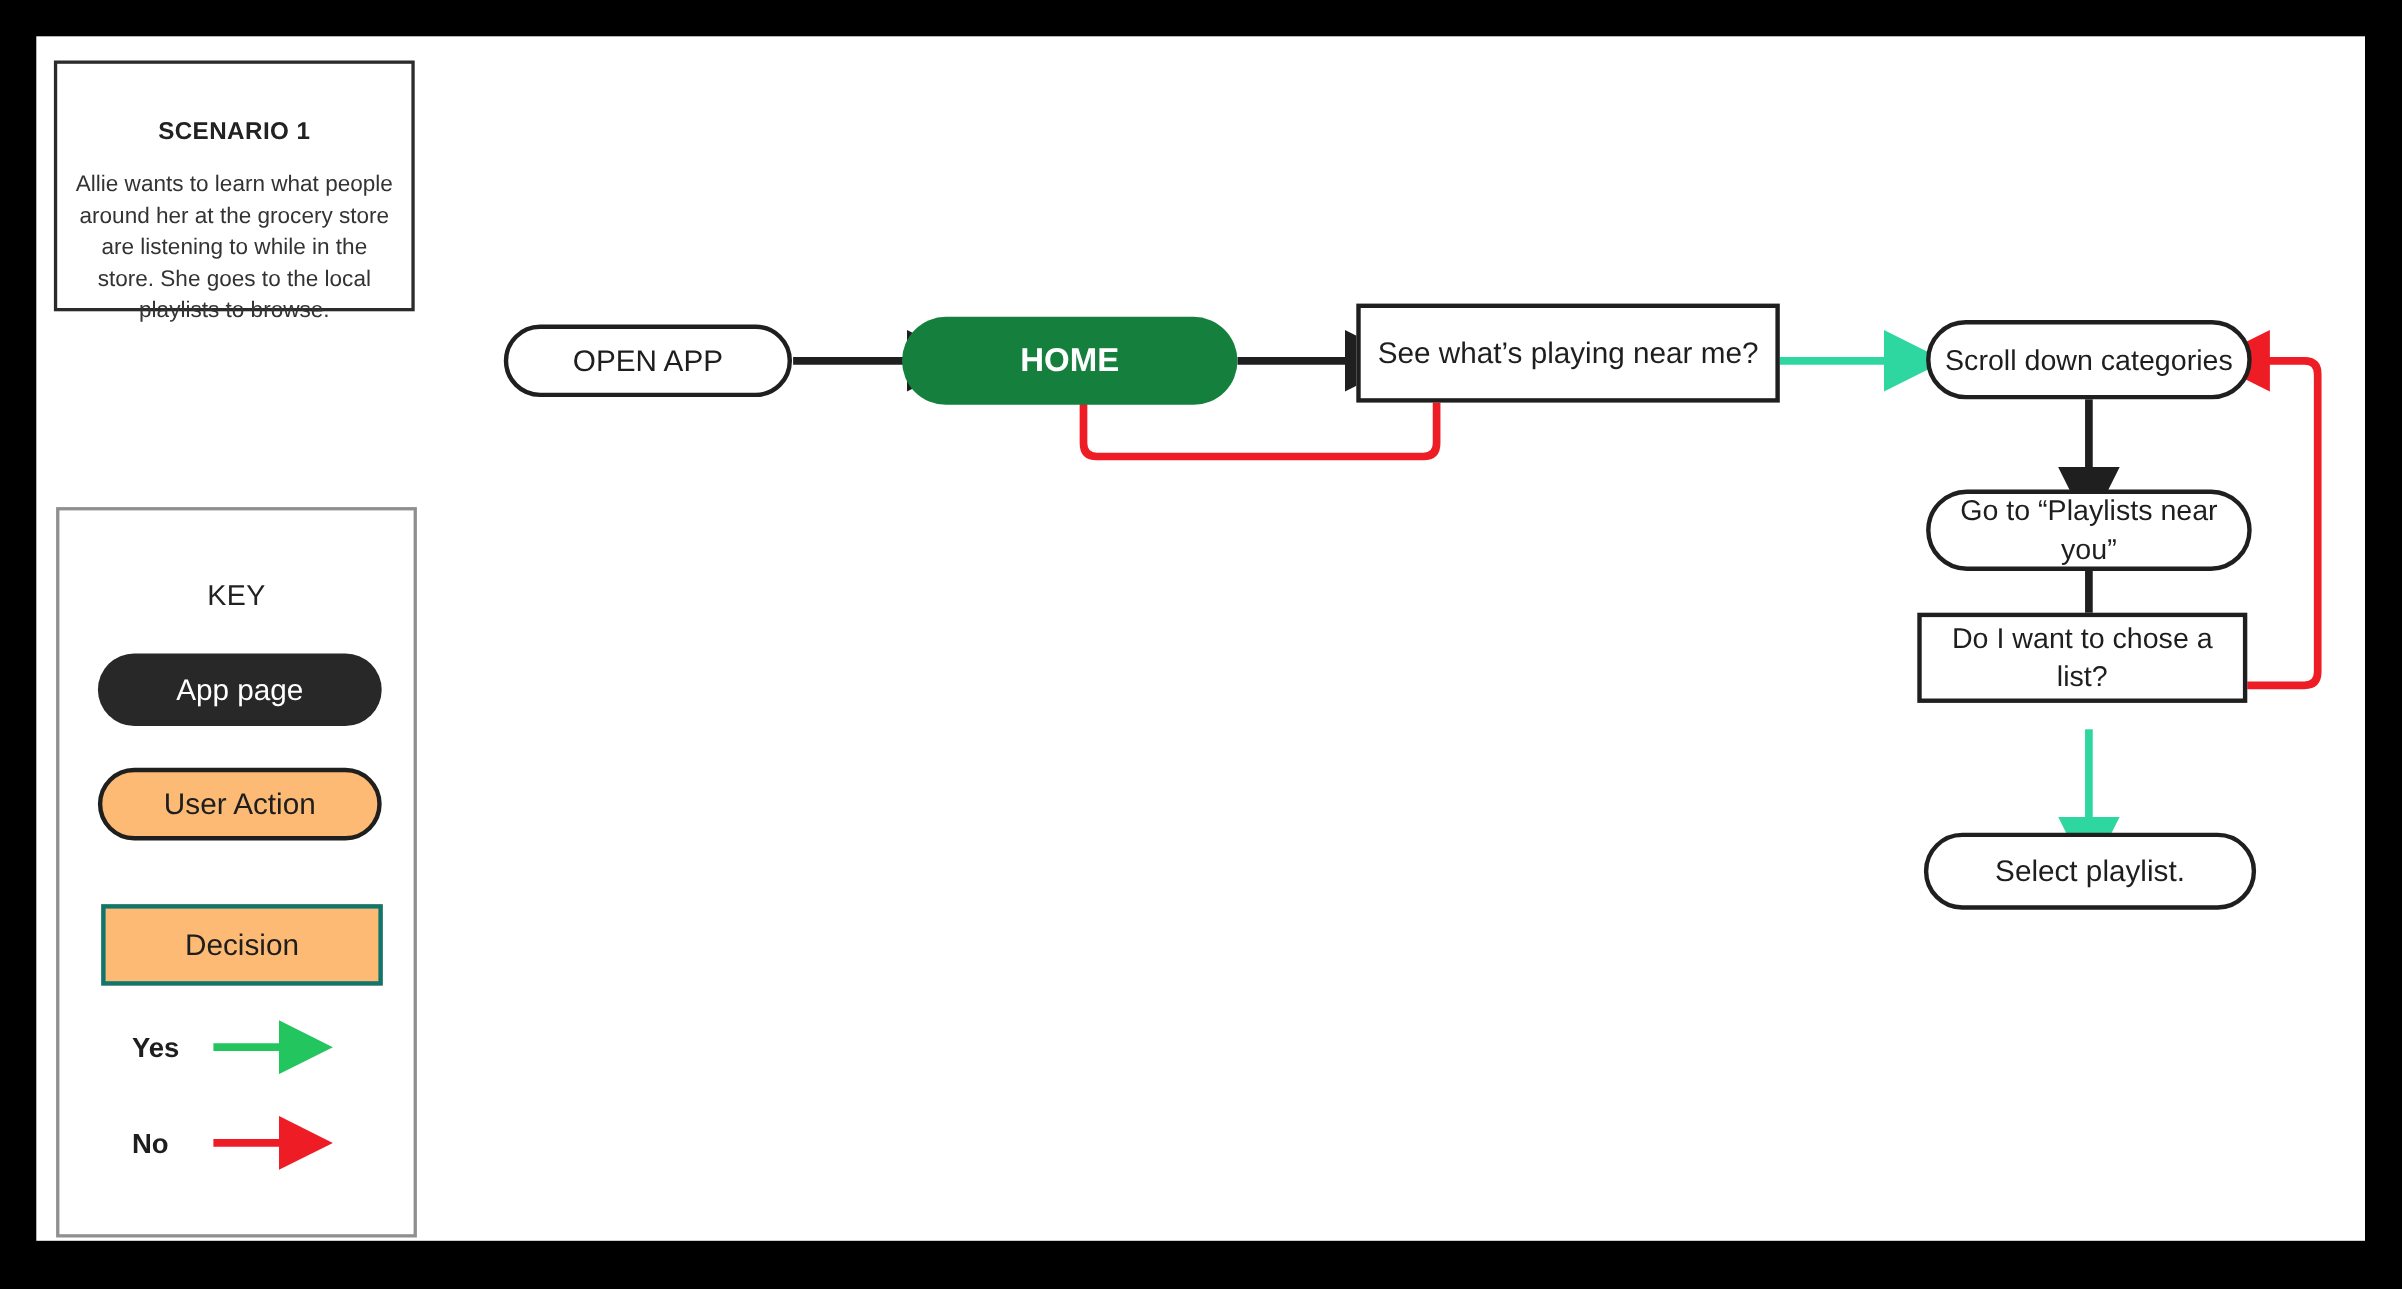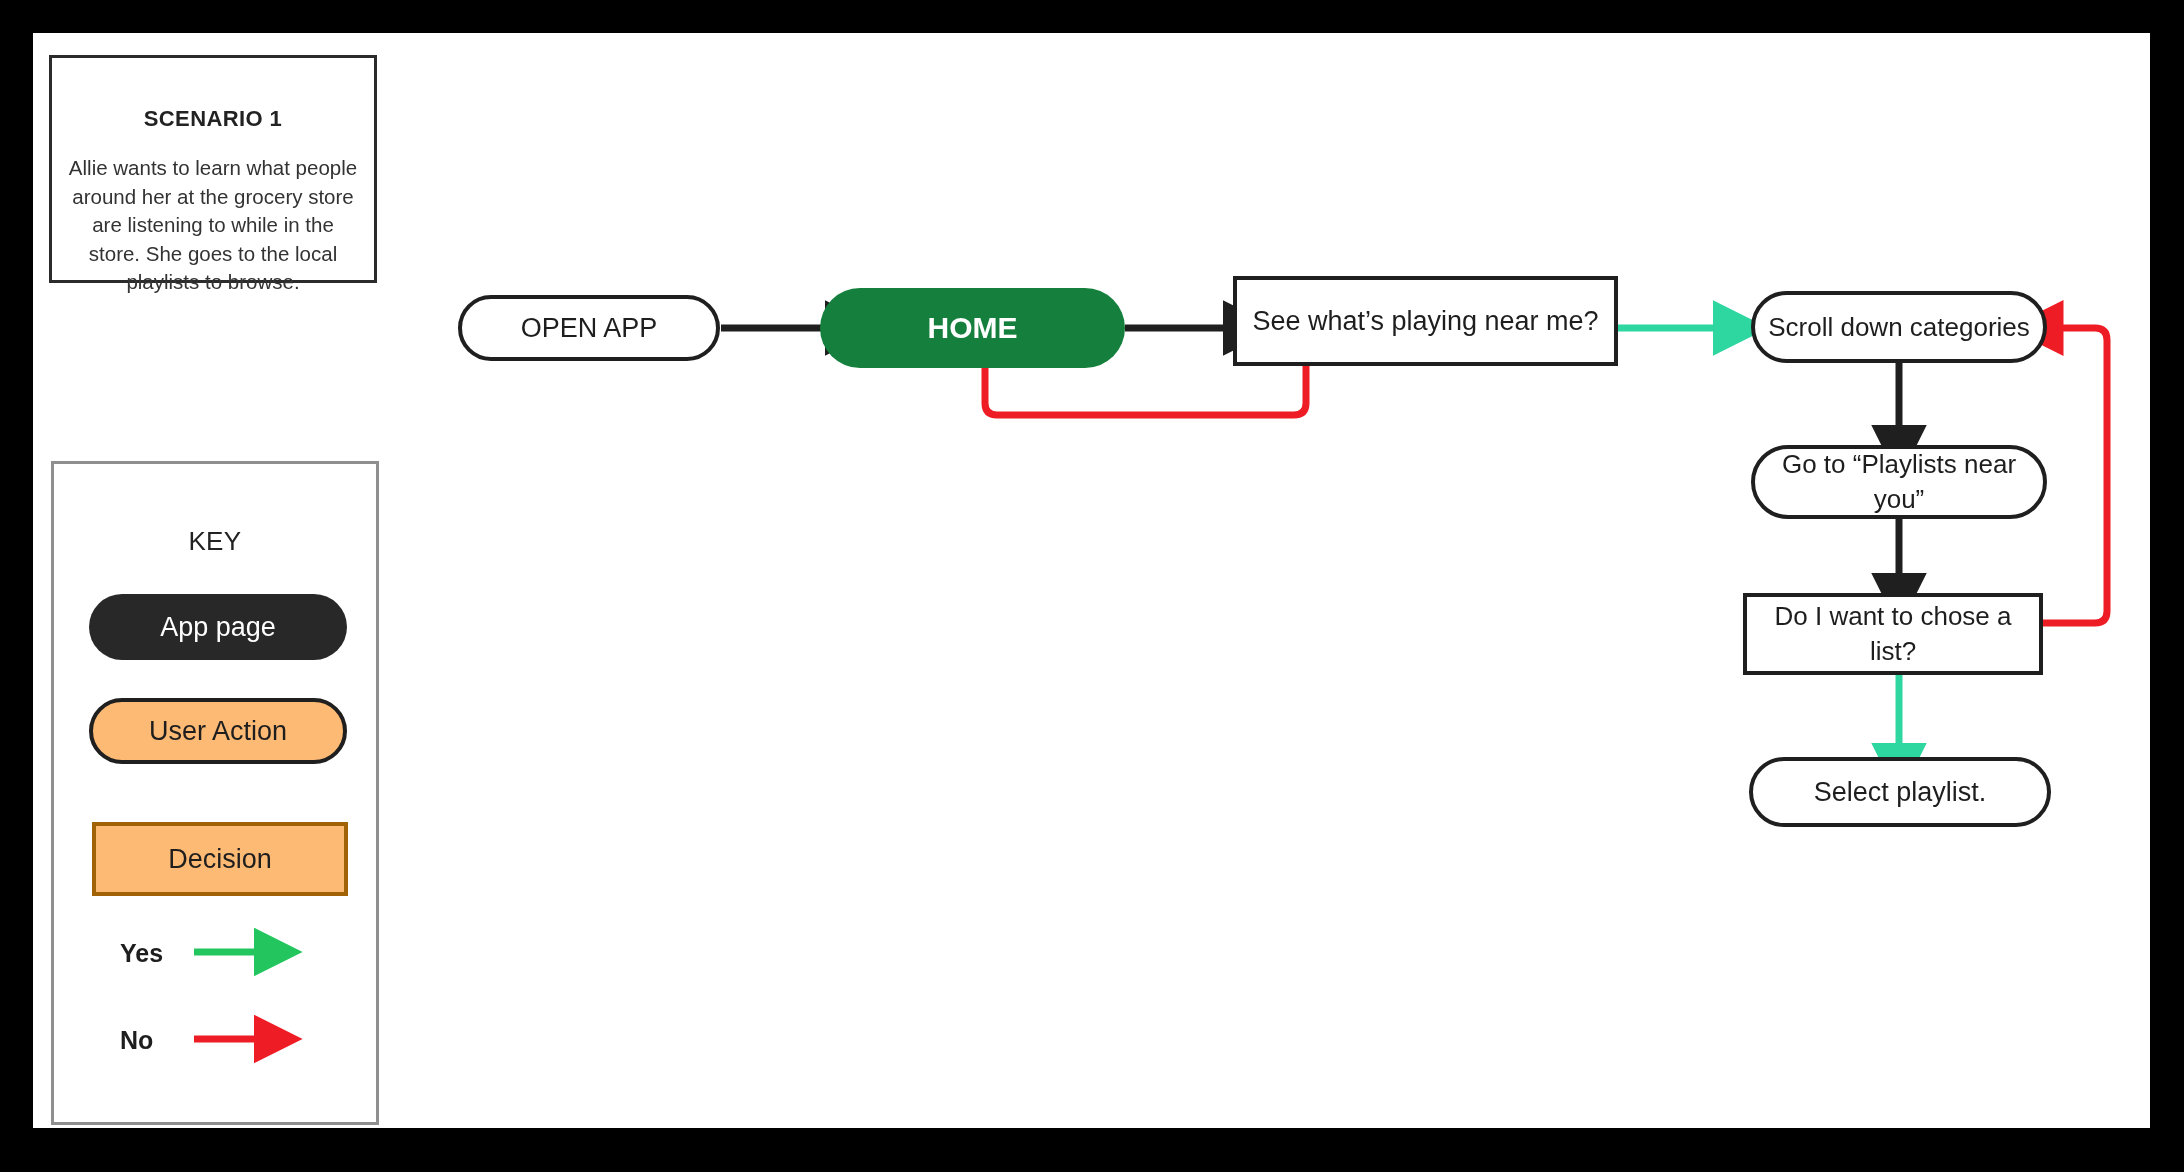--- a/index.html
+++ b/index.html
@@ -38,21 +38,21 @@
   .node.apppage{background:#15803d;border:none;border-radius:999px;color:#fff;font-weight:bold;}
 
   
   .key-shape{
     position:absolute;box-sizing:border-box;display:flex;
     align-items:center;justify-content:center;text-align:center;
     font-size:27px;color:#1e1e1e;background:#fdba74;
   }
   .key-shape.apppage{background:#282828;color:#fff;border-radius:999px;border:none;}
   .key-shape.action{border:4px solid #1f1f1f;border-radius:999px;}
-  .key-shape.decision{border:4px solid #a16207;}
+  .key-shape.decision{border:4px solid #0f766e;}
   .key-legend-label{
     position:absolute;font-size:25px;font-weight:700;color:#1e1e1e;
   }
   svg.overlay{position:absolute;left:0;top:0;width:2117px;height:1095px;
     pointer-events:none;overflow:visible;}
 </style>
 </head>
 <body>
 
 <div id="canvas">
@@ -139,21 +139,21 @@
   </div>
 
   <div class="node action" style="left:1718px;top:258px;width:296px;height:72px;font-size:26px;line-height:35px;justify-content:flex-end;">
     <span class="lbl">Scroll down categories</span>
   </div>
 
   <div class="node action" style="left:1718px;top:412px;width:296px;height:74px;font-size:26px;line-height:35px;">
     <span class="lbl">Go to “Playlists near you”</span>
   </div>
 
-  <div class="node decision" style="left:1710px;top:560px;width:300px;height:82px;font-size:26px;line-height:35px;">
+  <div class="node decision" style="left:1710px;top:524px;width:300px;height:82px;font-size:26px;line-height:35px;">
     <span class="lbl">Do I want to chose a list?</span>
   </div>
 
   <div class="node action" style="left:1716px;top:724px;width:302px;height:70px;font-size:27px;">
     <span class="lbl">Select playlist.</span>
   </div>
 
 </div>
 
 </body></html>

